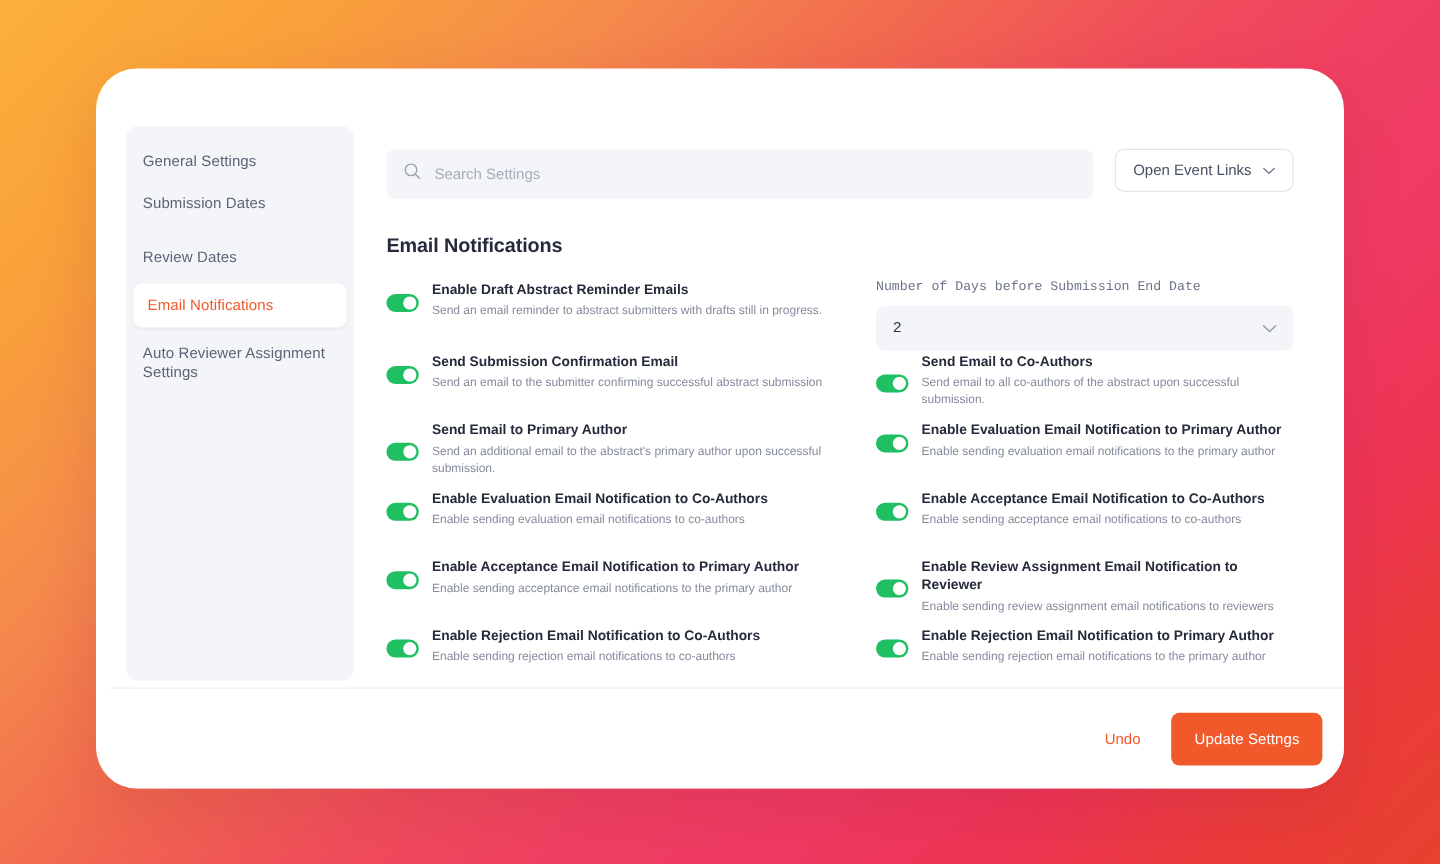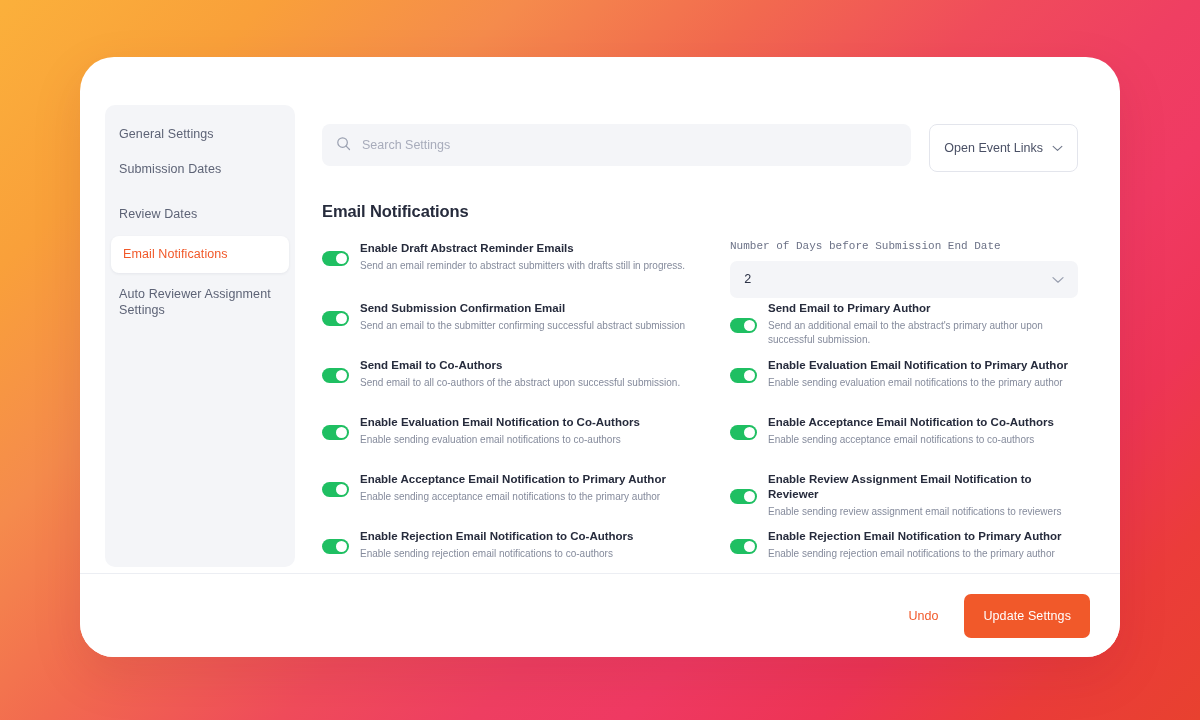--- a/index.html
+++ b/index.html
@@ -117,21 +117,21 @@
     font-family: "Liberation Sans", sans-serif;
     font-size: 12.5px;
     color: #3b4256;
     width: 100%;
     height: 100%;
   }
   .search-input::placeholder { color: #a8acbb; }
 
   .event-links-btn {
     flex: 0 0 auto;
-    height: 48px;
+    height: 36px;
     min-width: 138px;
     border: 1px solid #e3e5ec;
     background: #ffffff;
     border-radius: 8px;
     display: flex;
     align-items: center;
     justify-content: center;
     gap: 9px;
     padding: 0 14px;
     font-size: 12.5px;
@@ -226,21 +226,21 @@
     cursor: pointer;
   }
   .days-value {
     font-size: 12.5px;
     color: #2d3347;
   }
 
   
   .window-footer {
     position: absolute;
-    left: 0;
+    left: 12px;
     bottom: 0;
     width: 1040px;
     height: 84px;
     border-top: 1px solid #eceef3;
     display: flex;
     align-items: center;
     justify-content: flex-end;
     padding-right: 30px;
     gap: 22px;
     background: #ffffff;
@@ -359,34 +359,34 @@
             </div>
           </div>
         </div>
 
         <div class="cell">
           <div class="setting-row">
             <div class="toggle">
                 <span class="knob"></span>
               </div>
             <div class="setting-texts">
+              <div class="setting-label">Send Email to Co-Authors</div>
+              <div class="setting-desc">Send email to all co-authors of the abstract upon successful submission.</div>
+            </div>
+          </div>
+        </div>
+
+        <div class="cell">
+          <div class="setting-row">
+            <div class="toggle">
+                <span class="knob"></span>
+              </div>
+            <div class="setting-texts">
               <div class="setting-label">Send Email to Primary Author</div>
               <div class="setting-desc">Send an additional email to the abstract's primary author upon successful submission.</div>
-            </div>
-          </div>
-        </div>
-
-        <div class="cell">
-          <div class="setting-row">
-            <div class="toggle">
-                <span class="knob"></span>
-              </div>
-            <div class="setting-texts">
-              <div class="setting-label">Send Email to Co-Authors</div>
-              <div class="setting-desc">Send email to all co-authors of the abstract upon successful submission.</div>
             </div>
           </div>
         </div>
 
         <div class="cell">
           <div class="setting-row">
             <div class="toggle">
                 <span class="knob"></span>
               </div>
             <div class="setting-texts">

